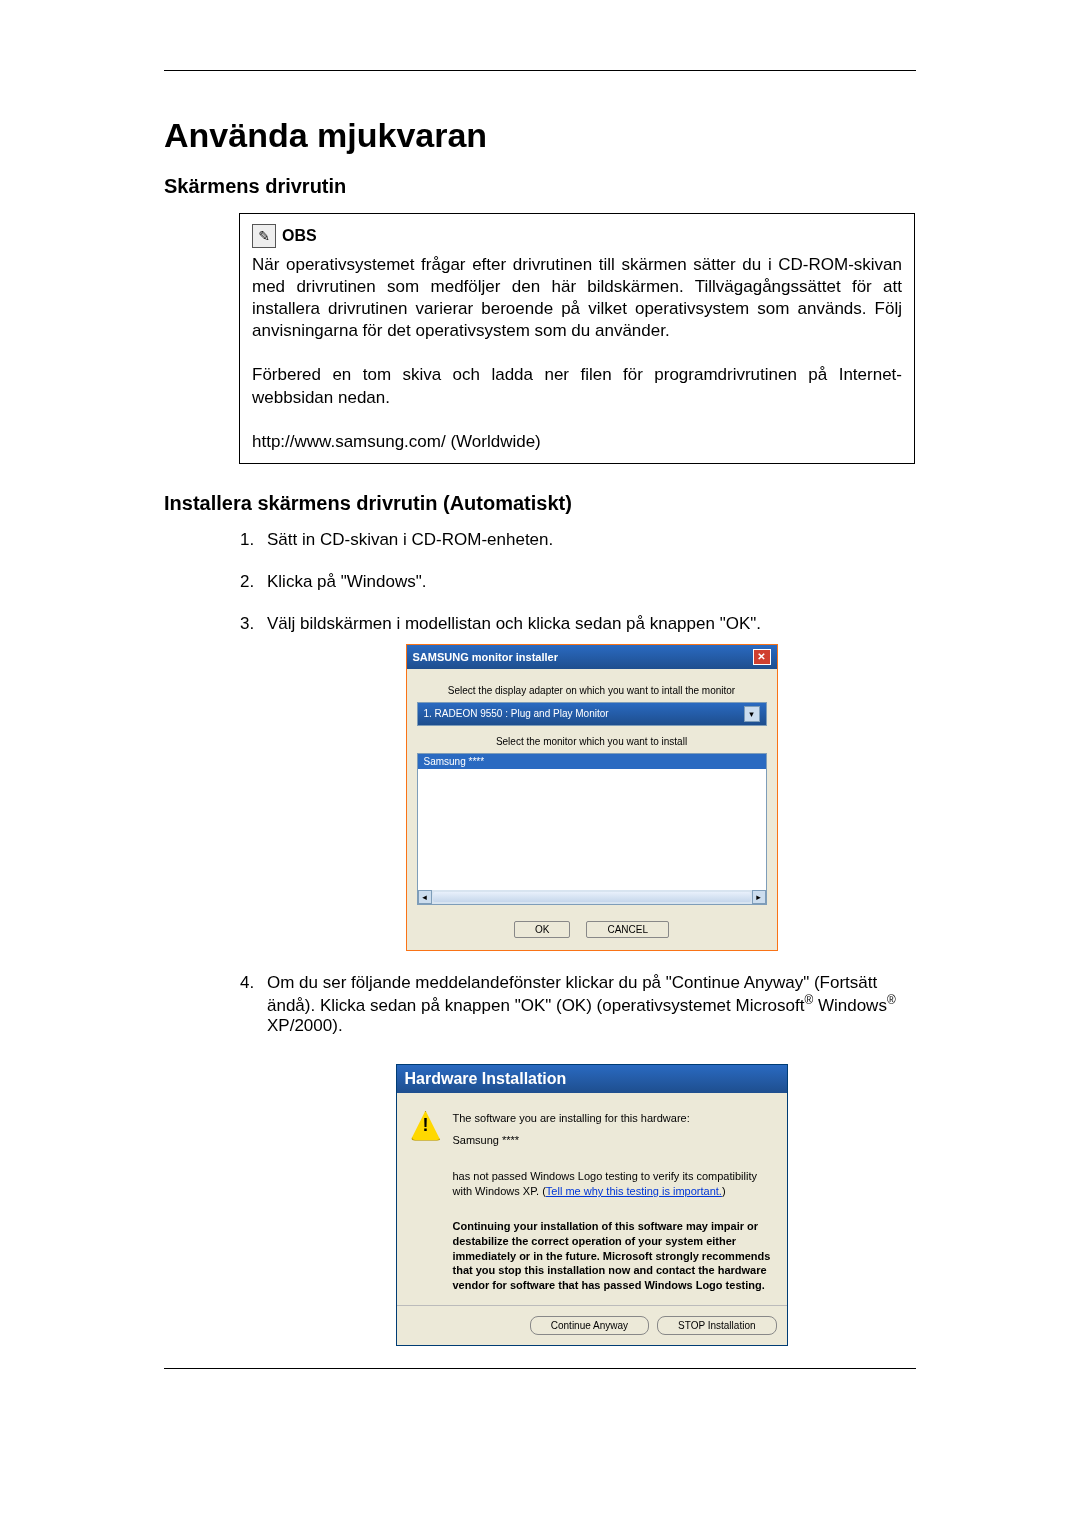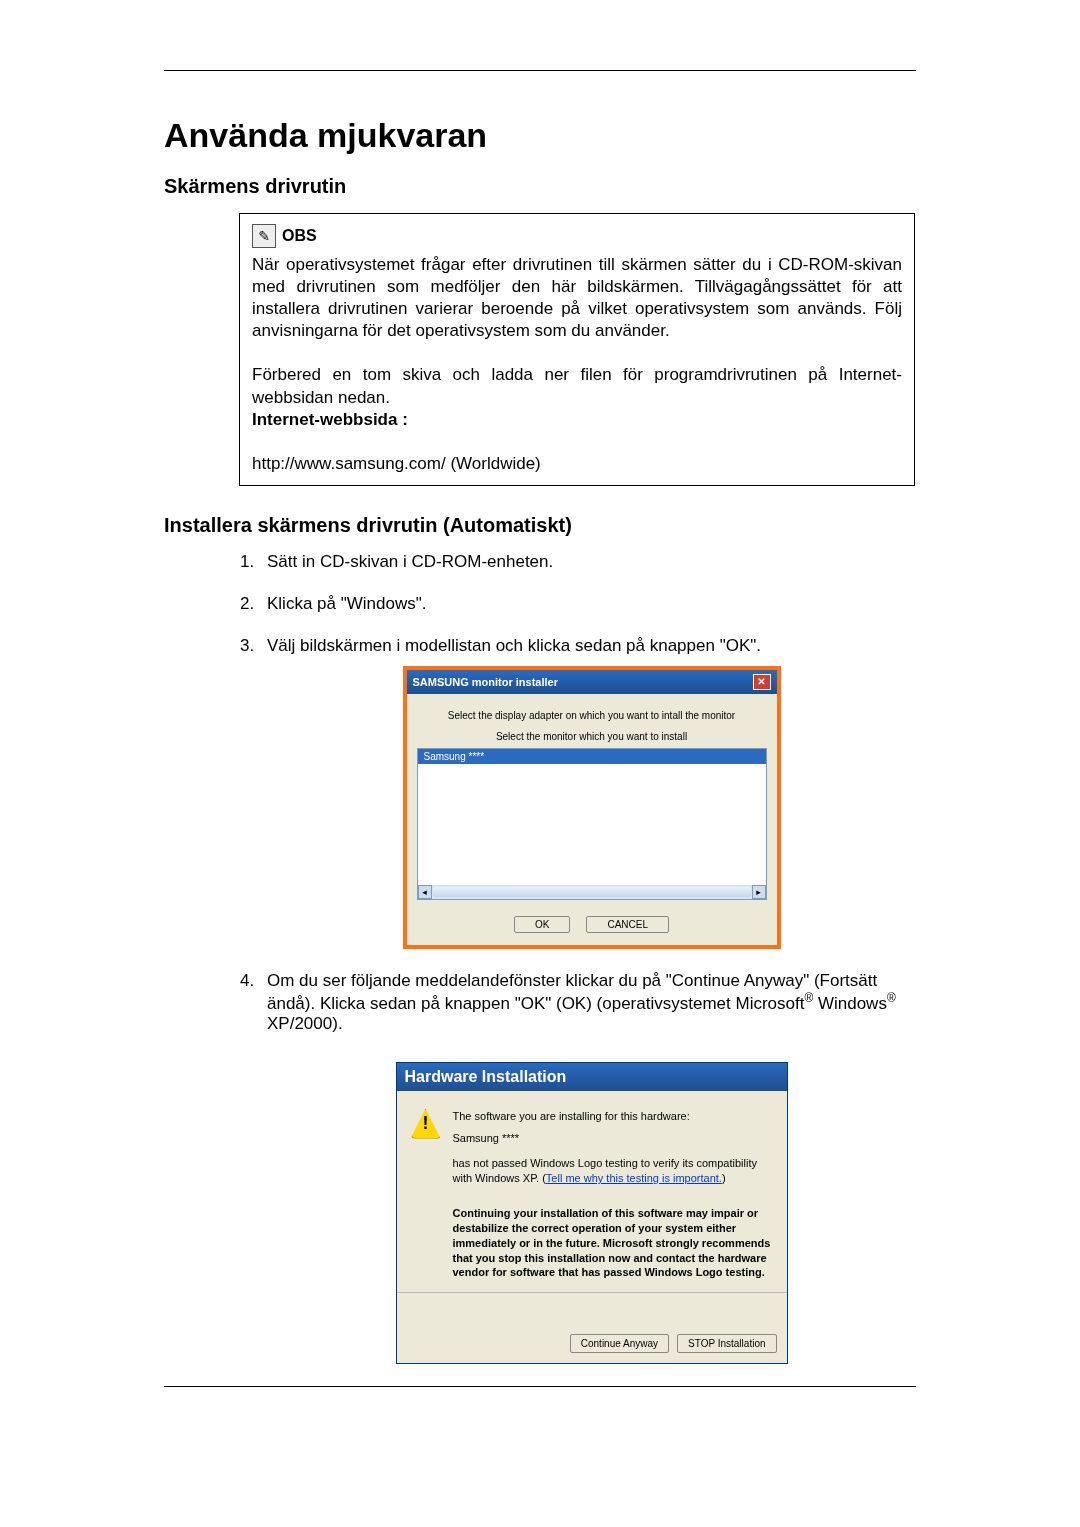--- a/index.html
+++ b/index.html
@@ -73,21 +73,21 @@
   }
   .dialog-container {
     display: flex;
     justify-content: center;
     margin: 10px 0 20px 0;
   }
   
   .dialog1 {
     width: 370px;
     background: #ece9d8;
-    border: 4px solid #f97316;
+    border: 1px solid #f97316;
     font-size: 11px;
   }
   .dialog1-title {
     background: linear-gradient(#2a6ac1, #1e4e8e);
     color: #fff;
     padding: 4px 6px;
     display: flex;
     justify-content: space-between;
     align-items: center;
     font-size: 11px;
@@ -238,25 +238,24 @@
   }
   .dialog2-footer {
     border-top: 1px solid #bbb;
     padding: 10px;
     display: flex;
     justify-content: flex-end;
     gap: 8px;
   }
   .dialog2-footer button {
     font-size: 10px;
-    padding: 3px 10px;
+    padding: 3px 20px;
     background: #ece9d8;
     border: 1px solid #888;
-    border-radius: 2px;
-    margin-top: 31px;
+    border-radius: 8px;
   }
   sup { font-size: 0.7em; }
   .step-text { }
 </style>
 </head>
 <body>
 
 <div class="page">
   <hr class="top-rule">
 
@@ -265,40 +264,43 @@
   <h2 class="section">Skärmens drivrutin</h2>
 
   <div class="note-box">
     <div class="note-header">
       <span class="note-icon">✎</span>
       <span class="note-label">OBS</span>
     </div>
     <div>När operativsystemet frågar efter drivrutinen till skärmen sätter du i CD-ROM-skivan med drivrutinen som medföljer den här bildskärmen. Tillvägagångs­sättet för att installera drivrutinen varierar beroende på vilket operativsystem som används. Följ anvisningarna för det operativsystem som du använder.</div>
     <br>
     <div>Förbered en tom skiva och ladda ner filen för programdrivrutinen på Internet­webbsidan nedan.</div>
-    <div class="internet-label">Internet-webbsida :</div>
     <br>
     <div>http://www.samsung.com/ (Worldwide)</div>
   </div>
 
   <h2 class="section" style="margin-top:28px;">Installera skärmens drivrutin (Automatiskt)</h2>
 
   <ol class="steps">
     <li><span class="step-text">Sätt in CD-skivan i CD-ROM-enheten.</span></li>
     <li><span class="step-text">Klicka på "Windows".</span></li>
     <li><span class="step-text">Välj bildskärmen i modellistan och klicka sedan på knappen "OK".</span>
 
       <div class="dialog-container">
         <div class="dialog1">
           <div class="dialog1-title">
             <span>SAMSUNG monitor installer</span>
             <span class="close">✕</span>
           </div>
           <div class="dialog1-body">
             <div class="dialog1-text">Select the display adapter on which you want to intall the monitor</div>
+            <div class="dropdown">
+              <span>1. RADEON 9550 : Plug and Play Monitor</span>
+              <span class="dd-arrow">▾</span>
+            </div>
             <div class="dialog1-text" style="margin-top:10px;">Select the monitor which you want to install</div>
             <div class="listbox">
               <div class="selected">Samsung ****</div>
               <div class="hscroll">
                 <span class="arrow">◂</span>
                 <span class="filler"></span>
                 <span class="arrow">▸</span>
               </div>
             </div>
             <div class="dlg-buttons">
@@ -314,21 +316,21 @@
       <span>Klicka sedan på knappen "OK" (OK) (operativsystemet Microsoft</span><sup>®</sup><span> Windows</span><sup>®</sup><span> XP/2000).</span>
 
       <div class="dialog-container" style="margin-top:28px;">
         <div class="dialog2">
           <div class="dialog2-title">Hardware Installation</div>
           <div class="dialog2-body">
             <div class="warn-icon">!</div>
             <div class="dialog2-text">
               <div>The software you are installing for this hardware:</div>
               <div style="margin-top:8px;">Samsung ****</div>
-              <div style="margin-top:10px;">
+              <div style="margin-top:21px;">
                 <span>has not passed Windows Logo testing to verify its compatibility with Windows XP. (</span><span class="link">Tell me why this testing is important.</span><span>)</span>
               </div>
               <div class="bold" style="margin-top:20px;">Continuing your installation of this software may impair or destabilize the correct operation of your system either immediately or in the future. Microsoft strongly recommends that you stop this installation now and contact the hardware vendor for software that has passed Windows Logo testing.</div>
             </div>
           </div>
           <div class="dialog2-footer">
             <button>Continue Anyway</button>
             <button>STOP Installation</button>
           </div>
         </div>

